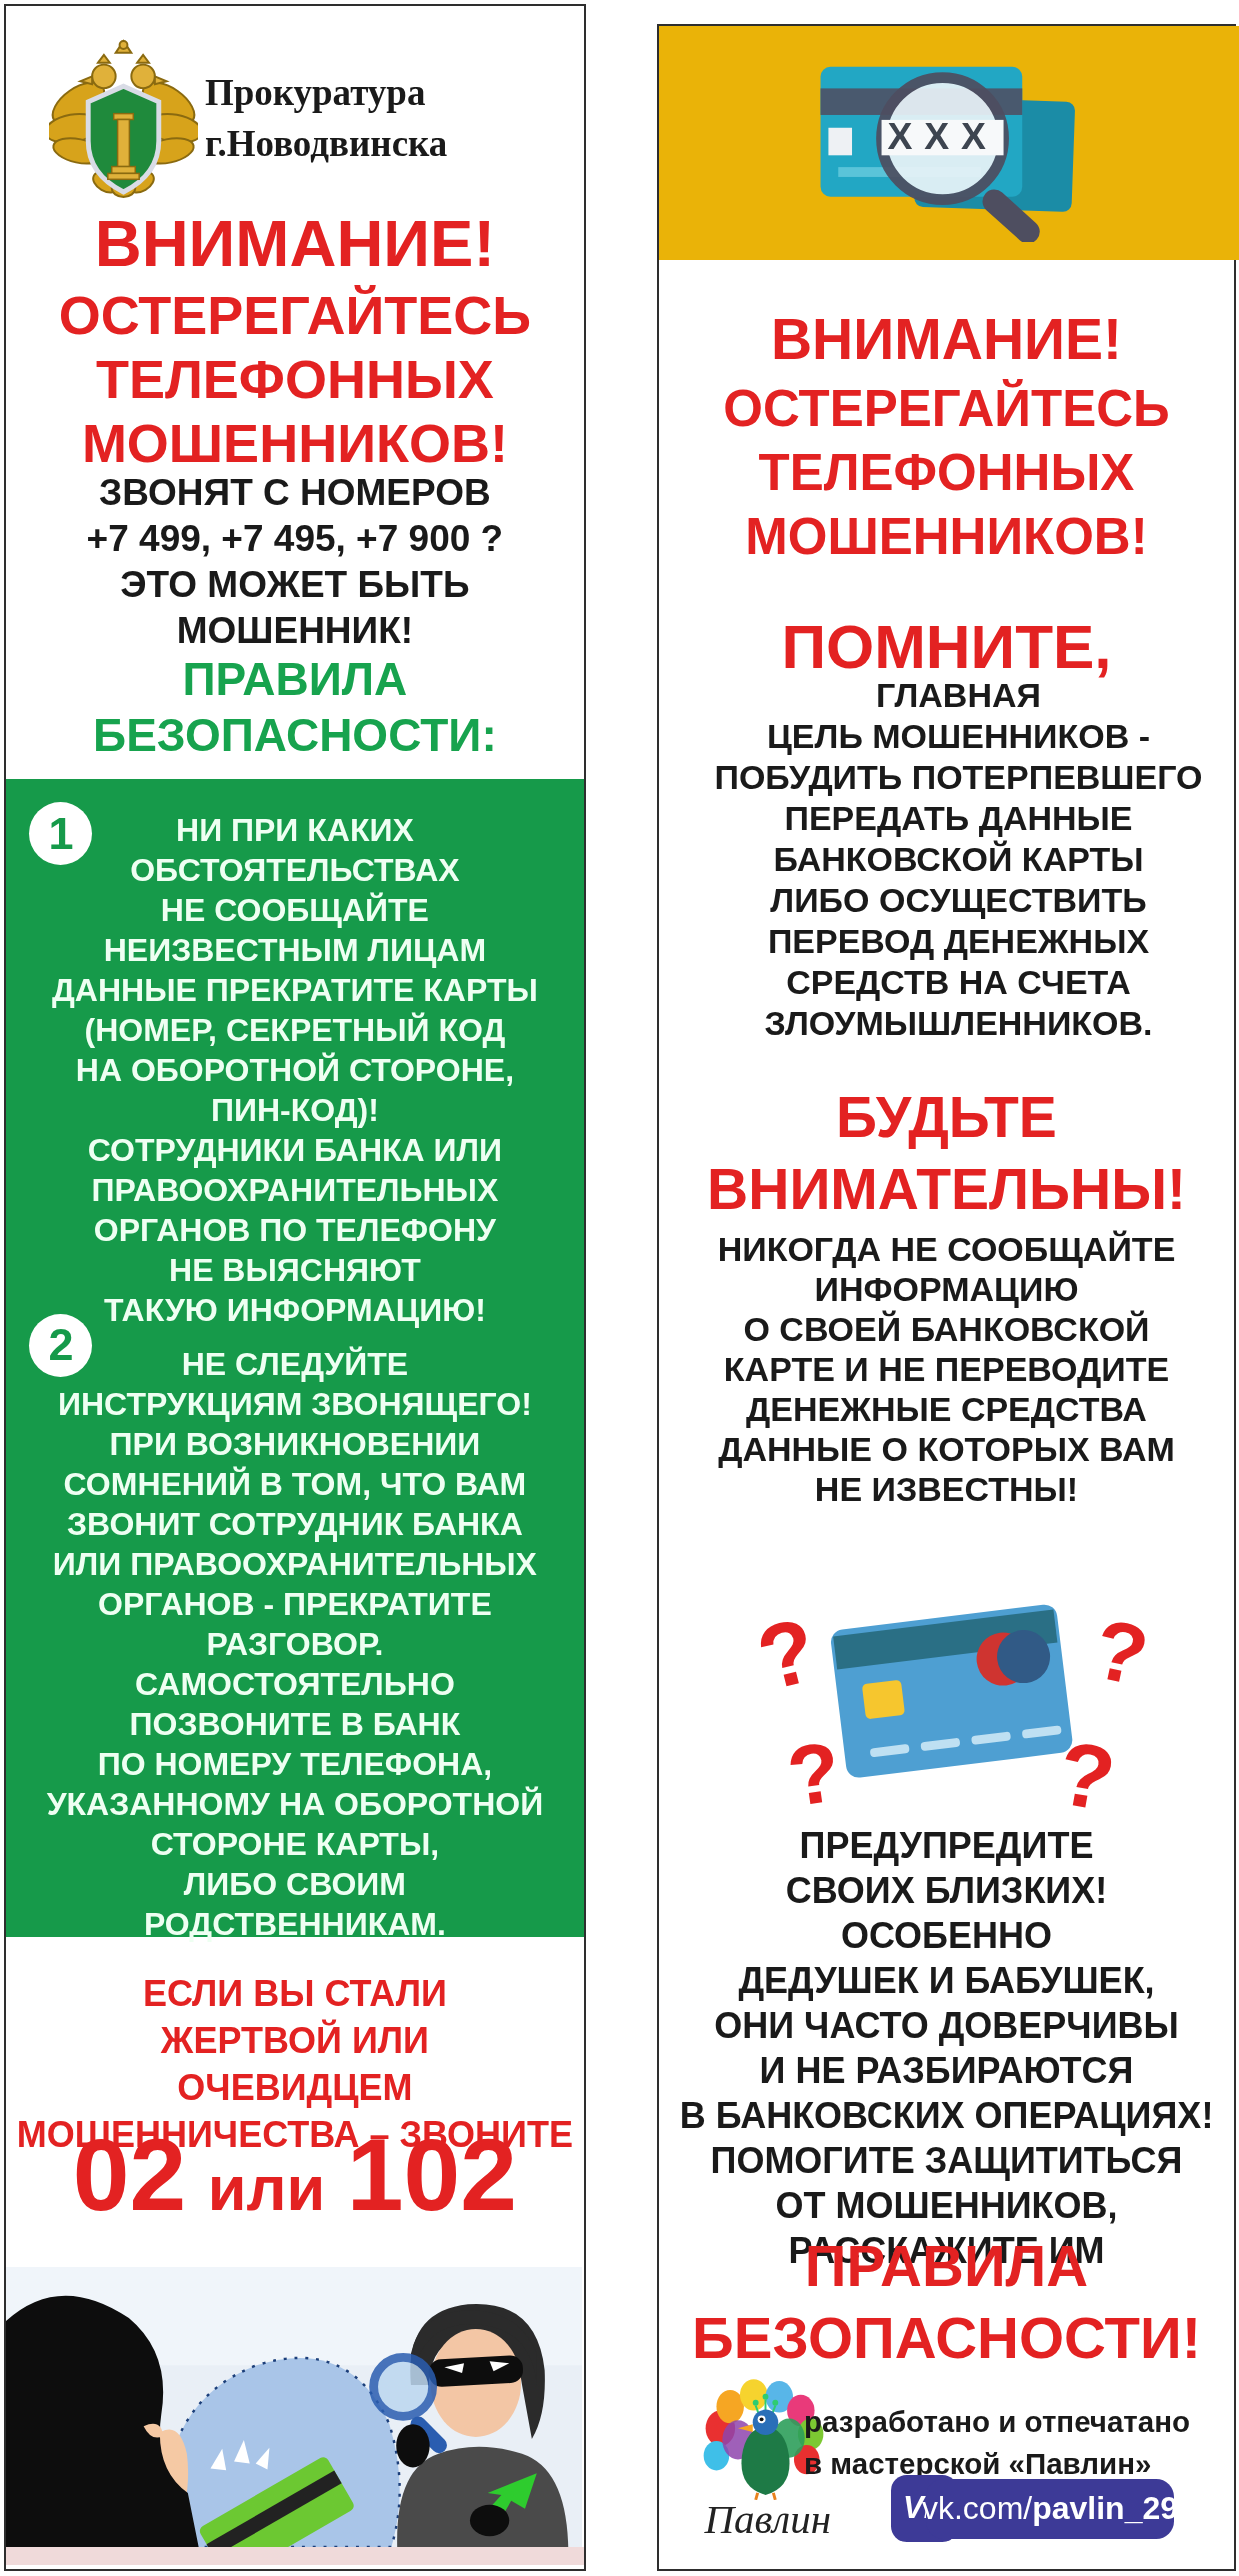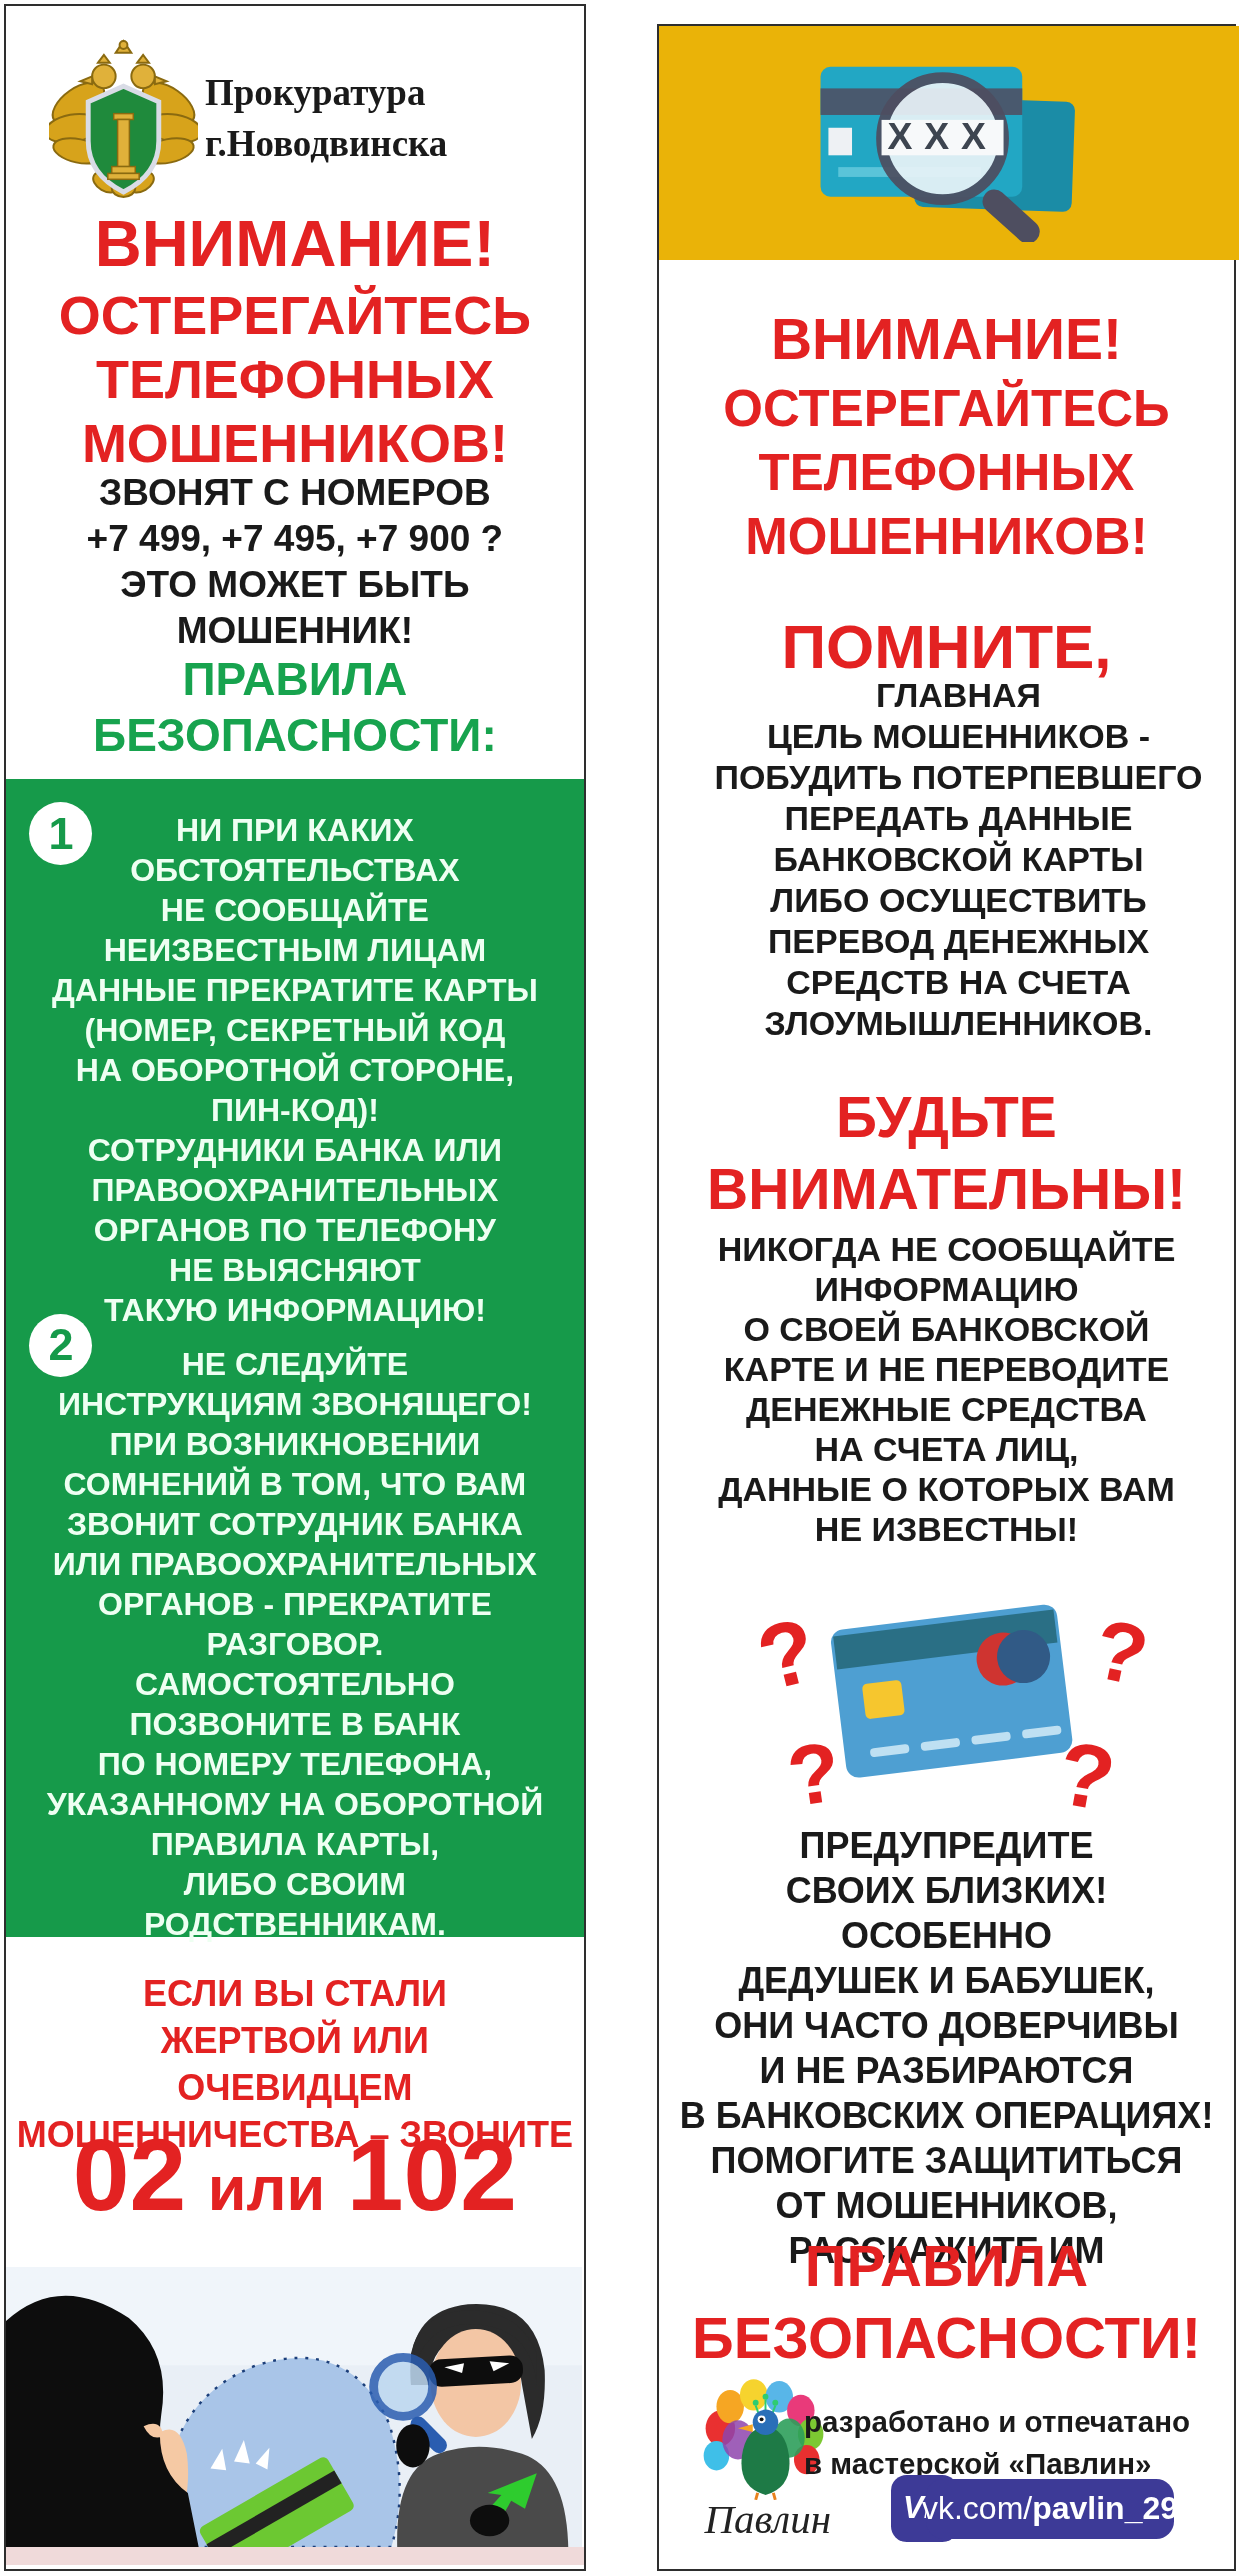--- a/index.html
+++ b/index.html
@@ -137,21 +137,21 @@
           <div>ПРИ ВОЗНИКНОВЕНИИ</div>
           <div>СОМНЕНИЙ В ТОМ, ЧТО ВАМ</div>
           <div>ЗВОНИТ СОТРУДНИК БАНКА</div>
           <div>ИЛИ ПРАВООХРАНИТЕЛЬНЫХ</div>
           <div>ОРГАНОВ - ПРЕКРАТИТЕ</div>
           <div>РАЗГОВОР.</div>
           <div>САМОСТОЯТЕЛЬНО</div>
           <div>ПОЗВОНИТЕ В БАНК</div>
           <div>ПО НОМЕРУ ТЕЛЕФОНА,</div>
           <div>УКАЗАННОМУ НА ОБОРОТНОЙ</div>
-          <div>ПРАВИЛА КАРТЫ,</div>
+          <div>СТОРОНЕ КАРТЫ,</div>
           <div>ЛИБО СВОИМ</div>
           <div>РОДСТВЕННИКАМ.</div>
         </div>
     </div>
 
     <div class="abs ctr red lp-victim" style="top:1964px;">
         <div>ЕСЛИ ВЫ СТАЛИ</div>
         <div>ЖЕРТВОЙ ИЛИ</div>
         <div>ОЧЕВИДЦЕМ</div>
         <div>МОШЕННИЧЕСТВА – ЗВОНИТЕ</div>
@@ -248,21 +248,20 @@
     <div class="abs ctr red rp-careful-title" style="top:1055px;">
         <div>БУДЬТЕ</div>
         <div>ВНИМАТЕЛЬНЫ!</div>
       </div>
     <div class="abs ctr blk rp-body2" style="top:1203px;">
         <div>НИКОГДА НЕ СООБЩАЙТЕ</div>
         <div>ИНФОРМАЦИЮ</div>
         <div>О СВОЕЙ БАНКОВСКОЙ</div>
         <div>КАРТЕ И НЕ ПЕРЕВОДИТЕ</div>
         <div>ДЕНЕЖНЫЕ СРЕДСТВА</div>
-        <div>НА СЧЕТА ЛИЦ,</div>
         <div>ДАННЫЕ О КОТОРЫХ ВАМ</div>
         <div>НЕ ИЗВЕСТНЫ!</div>
       </div>
 
     <svg class="abs" style="left:71px;top:1569px;" width="432" height="218" viewBox="0 0 440 222">
       <g transform="rotate(-7 225 100)">
         <rect x="110" y="22" width="232" height="152" rx="13" fill="#4e9fd2"></rect>
         <rect x="113" y="28" width="226" height="34" fill="#2a6f85"></rect>
         <rect x="136" y="80" width="40" height="36" rx="5" fill="#f6c62e"></rect>
         <g>

